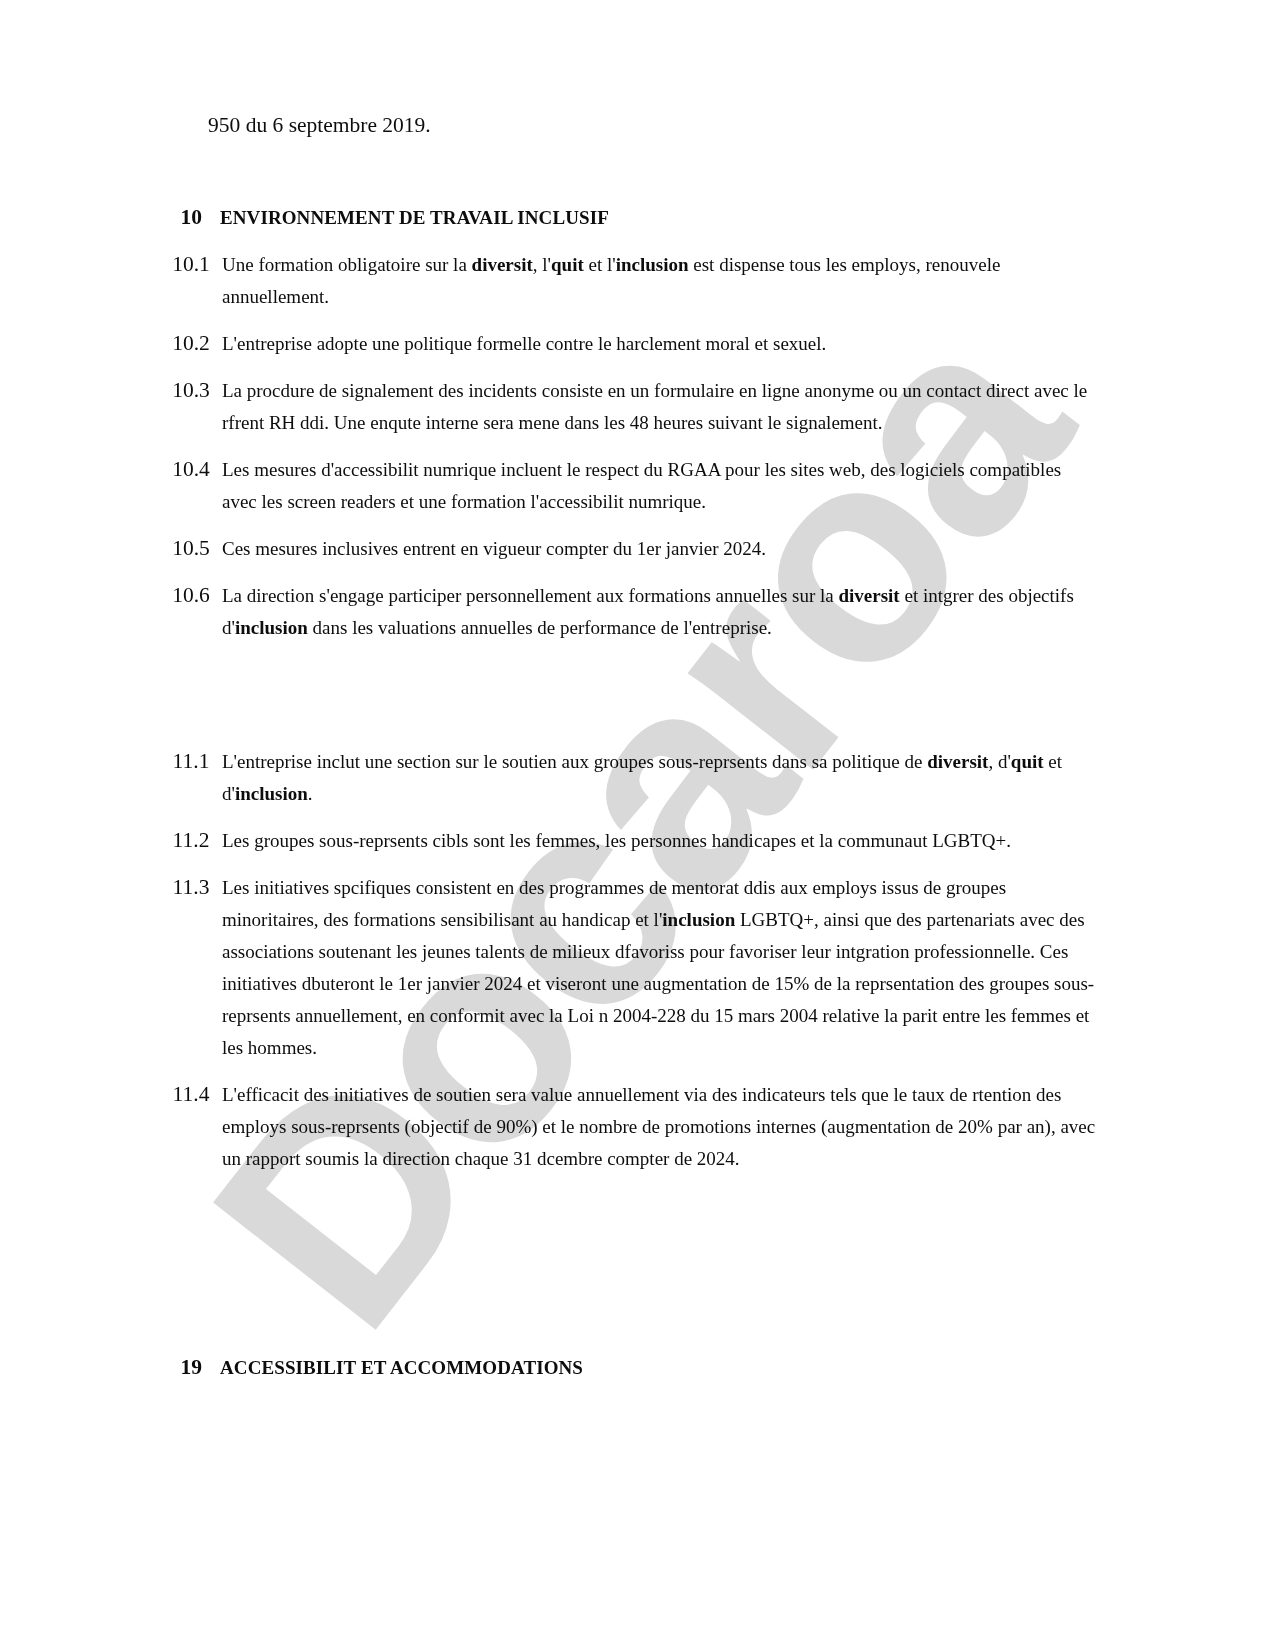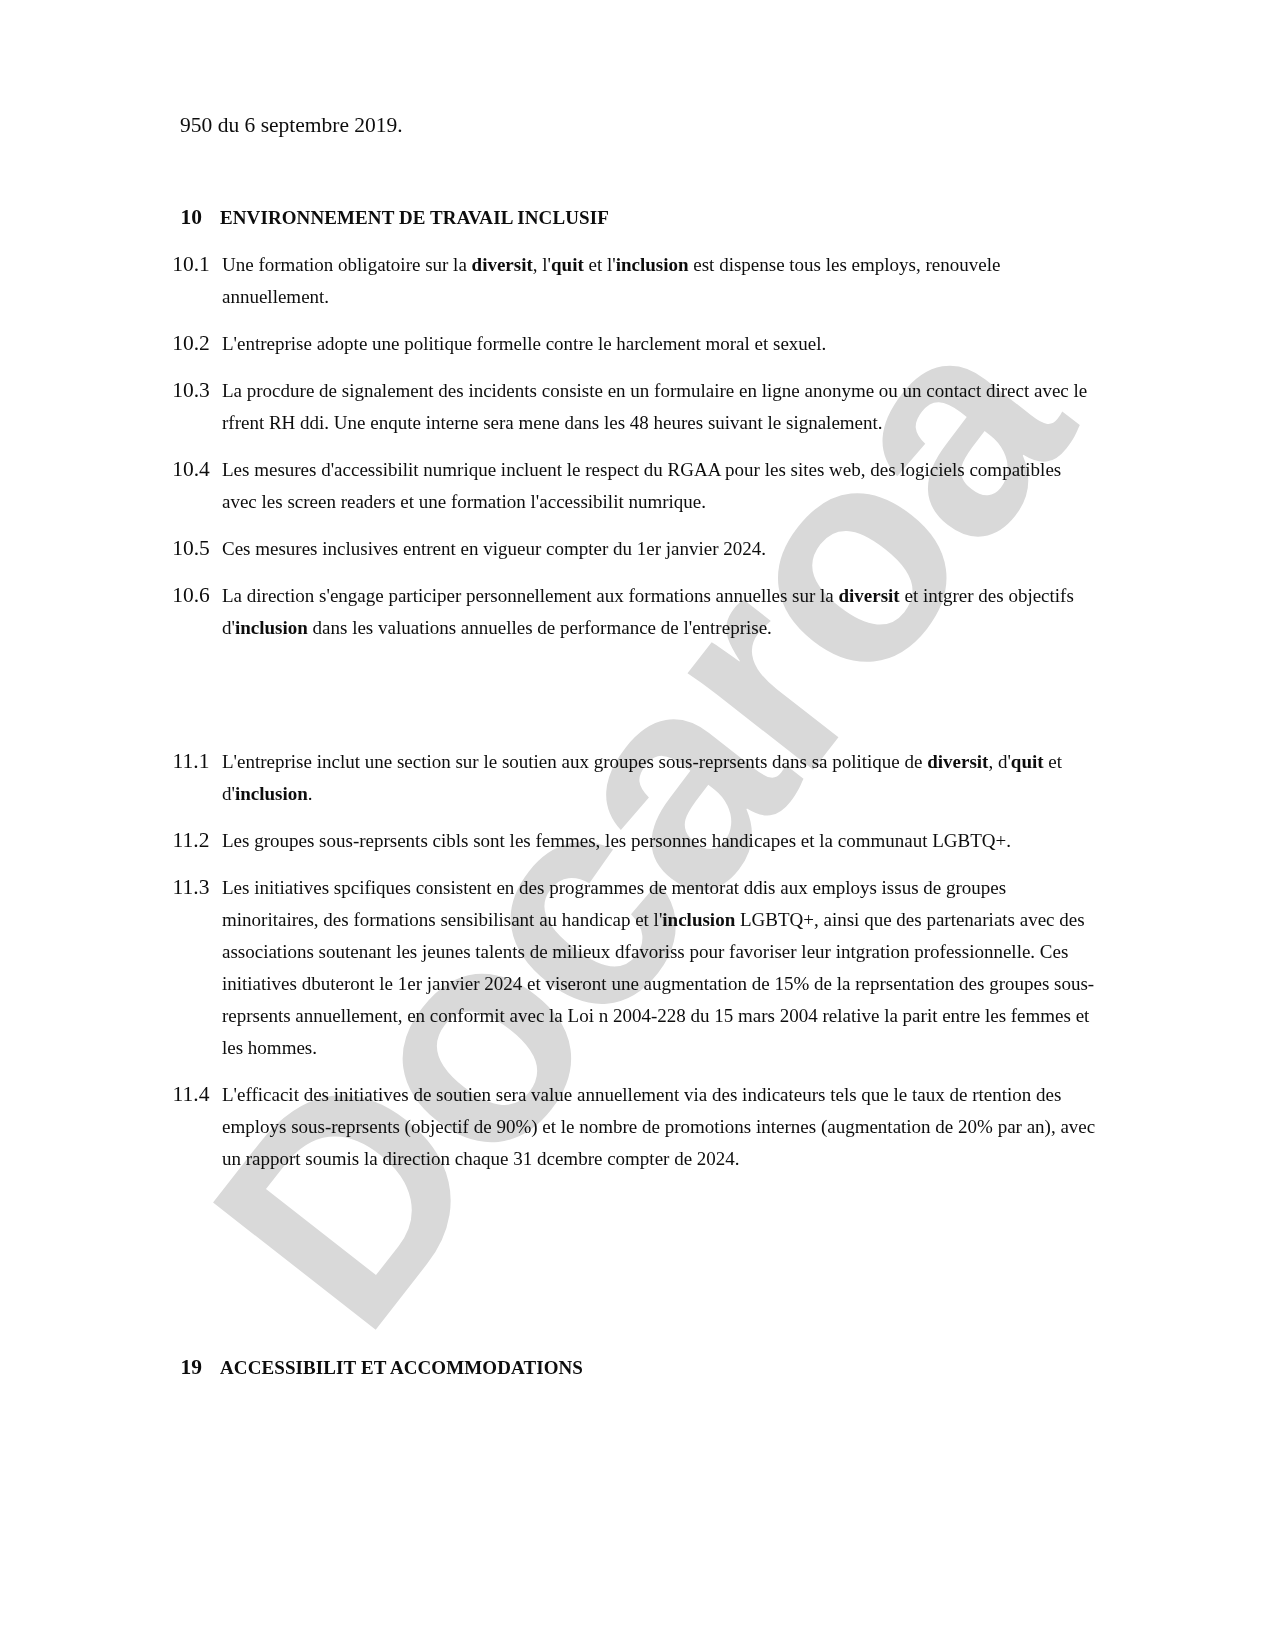--- a/index.html
+++ b/index.html
@@ -45,21 +45,21 @@
   .content {
     position: absolute;
     left: 0;
     top: 0;
     width: 1275px;
     z-index: 2;
   }
 
   .intro-line {
     position: absolute;
-    left: 180px;
+    left: 208px;
     top: 110px;
     font-size: 21.5px;
     line-height: 30px;
   }
 
   .section {
     position: absolute;
     left: 136px;
     width: 940px;
     margin-left: 24px;

